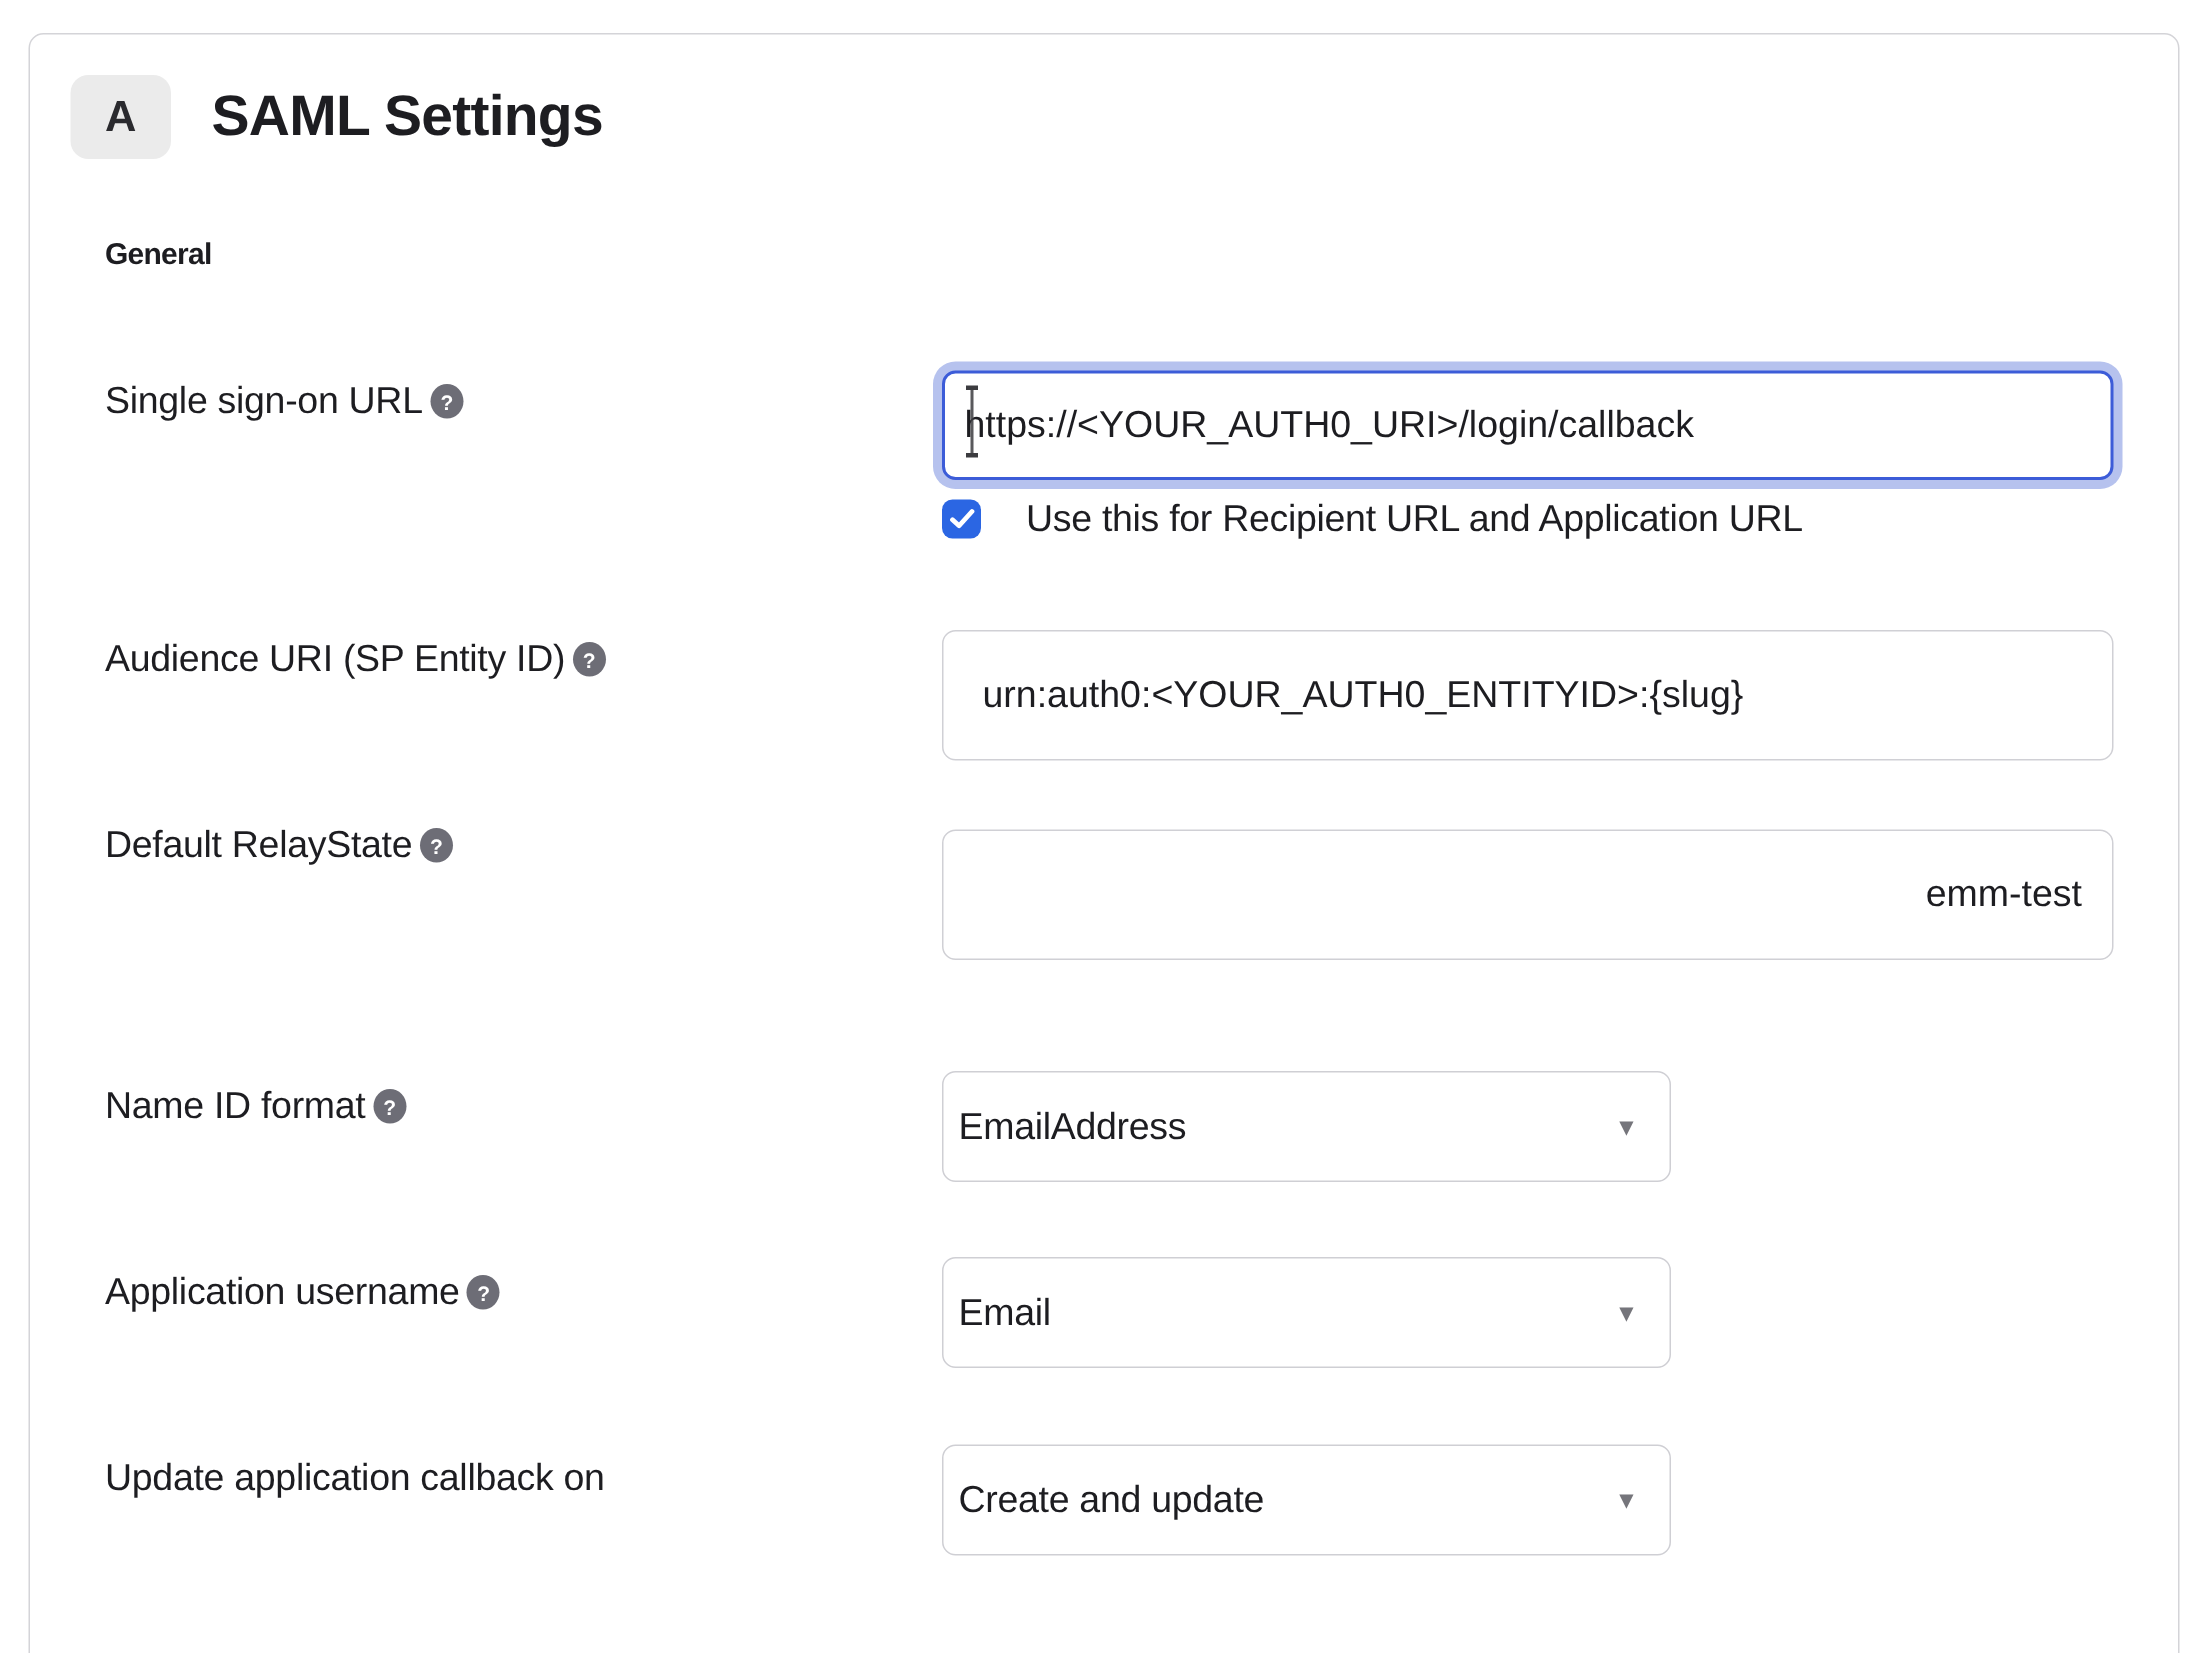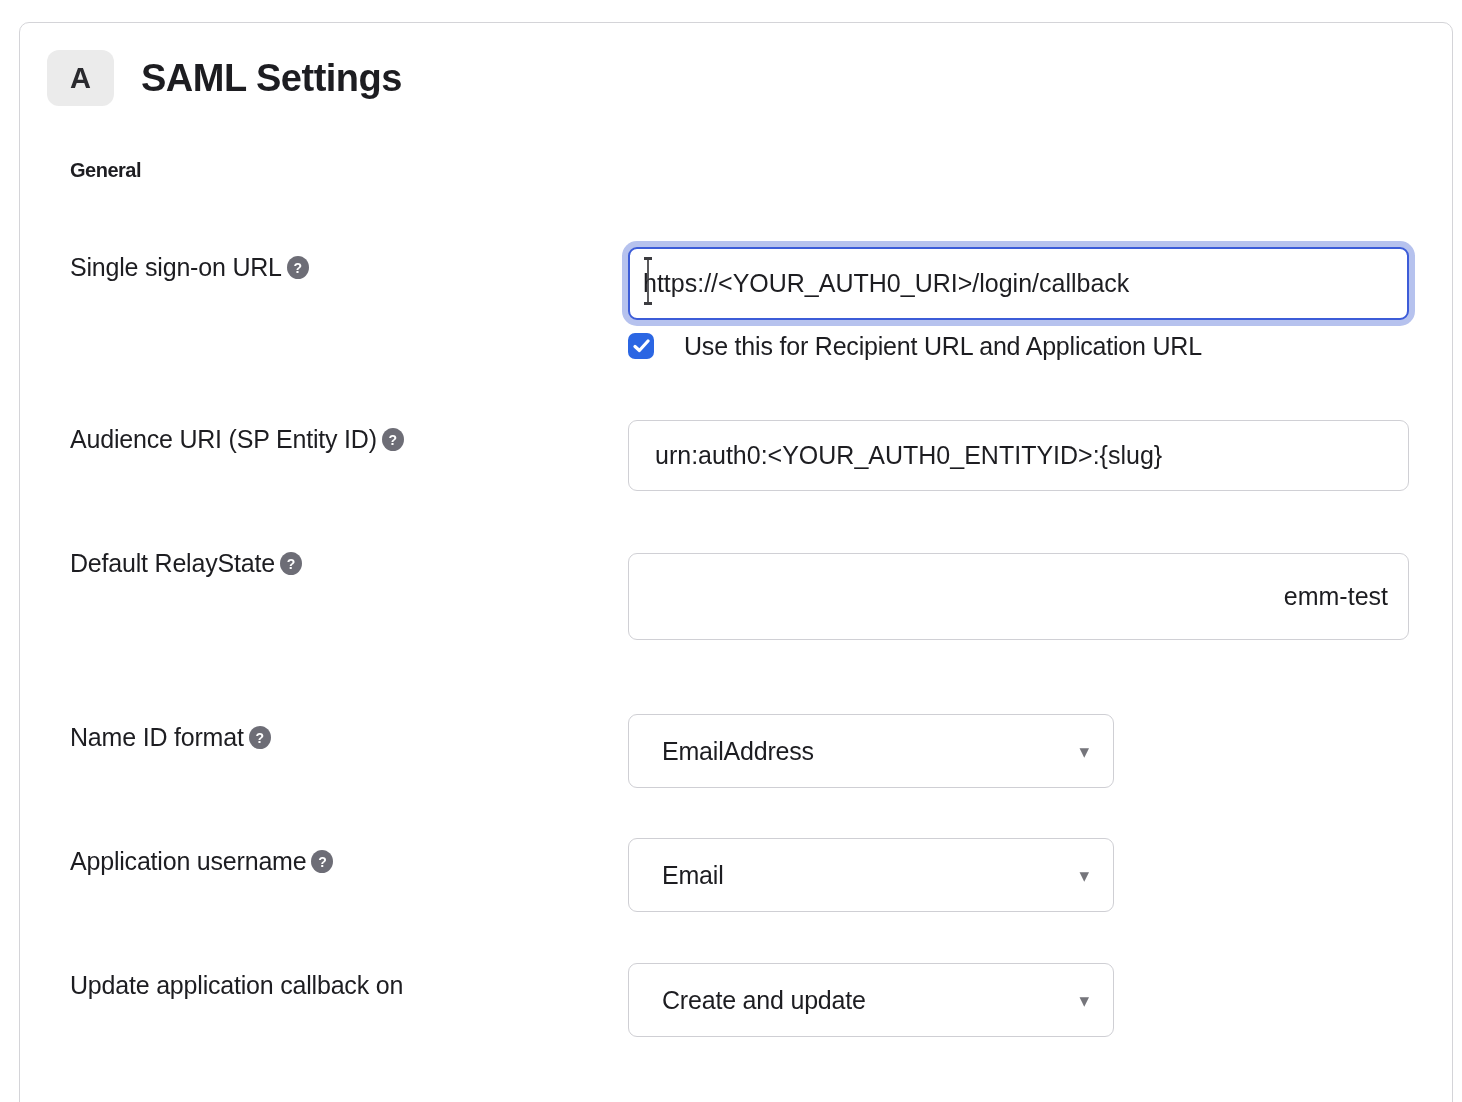--- a/index.html
+++ b/index.html
@@ -97,21 +97,21 @@
     white-space: nowrap;
   }
   
   .dropdown {
     position: absolute; left: 608px;
     width: 486px; height: 74px;
     border: 1.5px solid #cfcfd4;
     border-radius: 9px;
     background: #ffffff;
     display: flex; align-items: center; justify-content: space-between;
-    padding: 0 24px 0 33px;
+    padding: 0 24px 0 10px;
     cursor: default;
   }
   .dropdown-value { font-size: 25px; color: #1d1d21; letter-spacing: -0.2px; }
   .dropdown-arrow { font-size: 19px; color: #75757b; line-height: 1; }
   
   .ibeam {
     position: absolute; left: 621px; top: 234px;
     width: 14px; height: 48px;
     pointer-events: none;
   }
@@ -159,21 +159,21 @@
     </span>
     <span class="checkbox-label">Use this for Recipient URL and Application URL</span>
   </div>
 
   <div class="field-label" style="top:402px">
     <span>Audience URI (SP Entity ID)</span>
     <span class="help-icon">
         <span>?</span>
       </span>
   </div>
-  <input class="text-input" style="top: 397px; height: 71px;" type="text" spellcheck="false" value="urn:auth0:&lt;YOUR_AUTH0_ENTITYID&gt;:{slug}">
+  <input class="text-input" style="top: 397px; height: 87px;" type="text" spellcheck="false" value="urn:auth0:&lt;YOUR_AUTH0_ENTITYID&gt;:{slug}">
 
   <div class="field-label" style="top:526px">
     <span>Default RelayState</span>
     <span class="help-icon">
         <span>?</span>
       </span>
   </div>
   <input class="text-input" style="top: 530px; height: 87px; text-align: right;" type="text" spellcheck="false" value="emm-test">
 
   <div class="field-label" style="top:700px">

